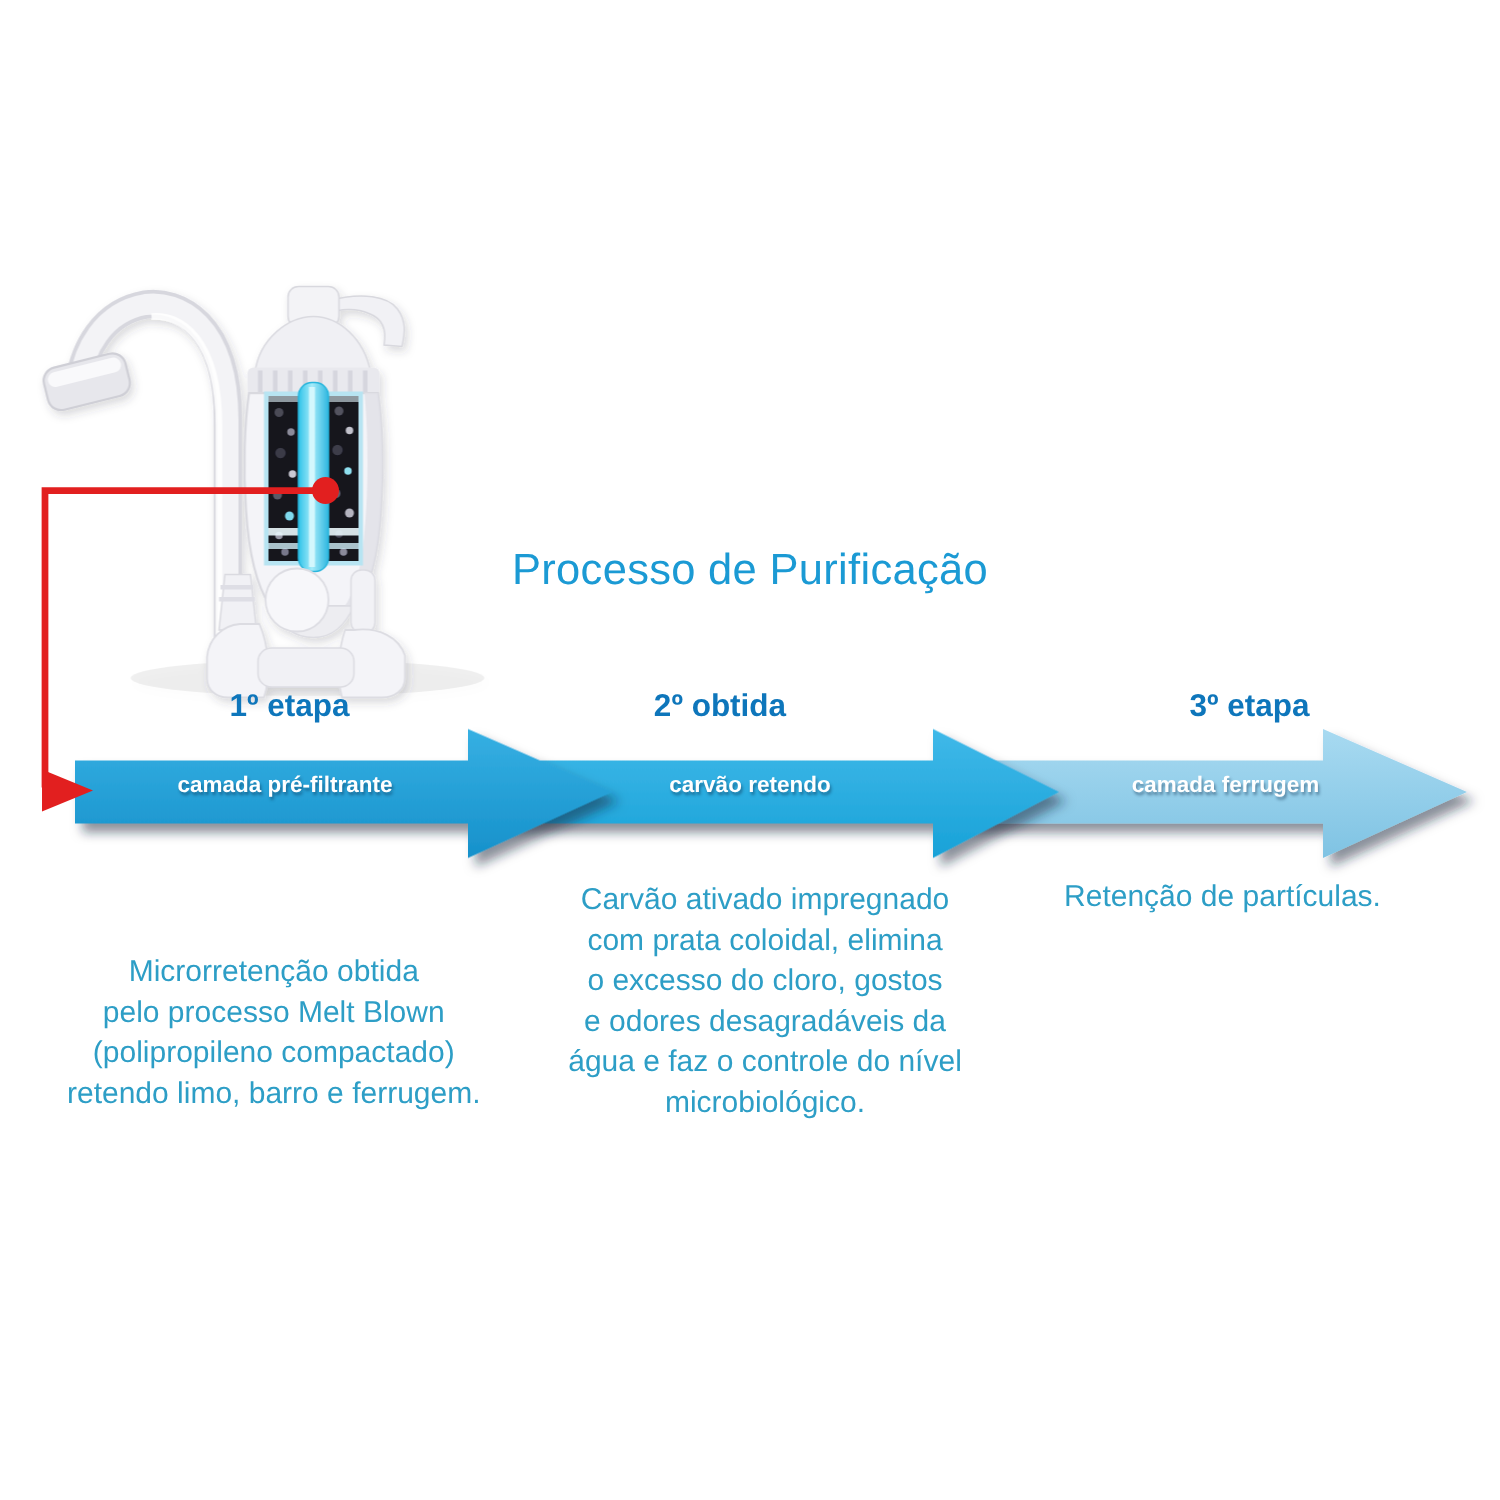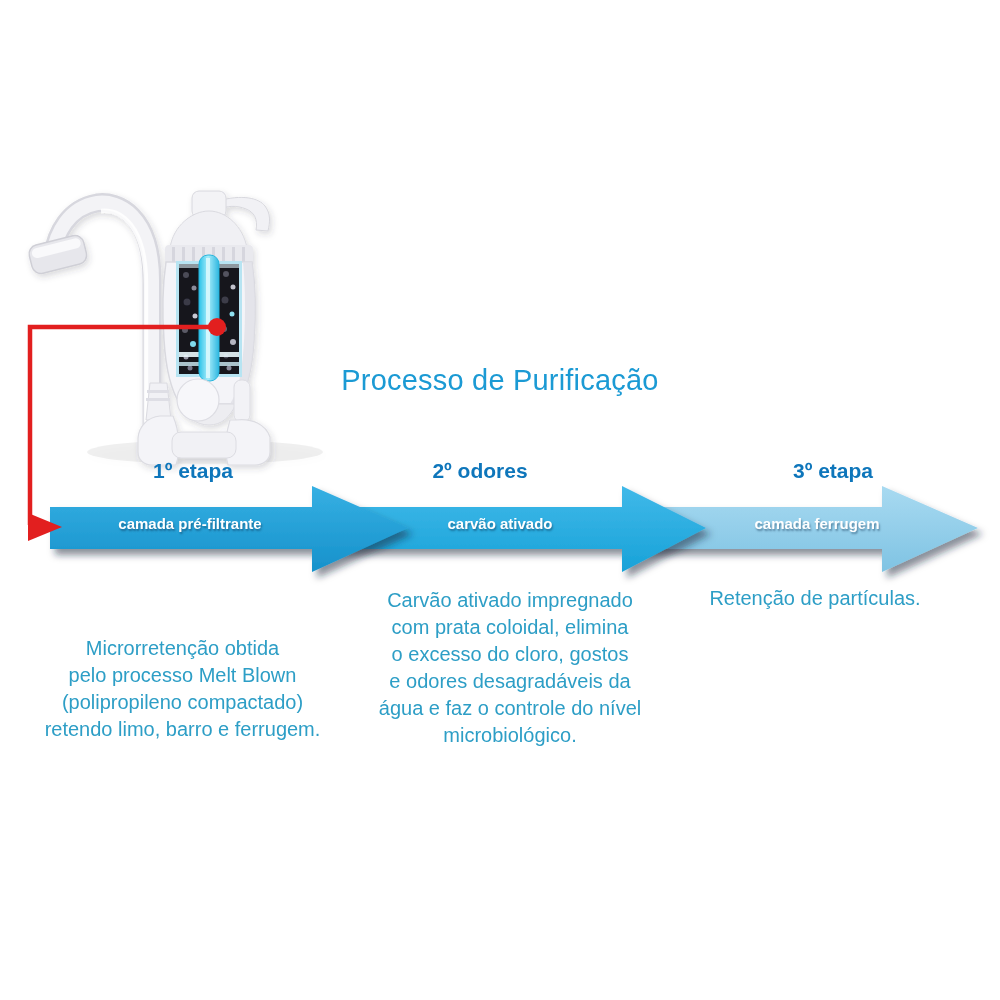--- a/index.html
+++ b/index.html
@@ -147,25 +147,25 @@
     <g>
       <polyline points="214,327 30,327 30,525" fill="none" stroke="#e21f1f" stroke-width="4.5"></polyline>
       <circle cx="217" cy="327" r="9" fill="#e21f1f"></circle>
       <polygon points="28,513 28,541 62,527" fill="#e21f1f"></polygon>
     </g>
   </svg>
 
   <div class="abs title">Processo de Purificação</div>
 
   <div class="abs stage-label s1">1º etapa</div>
-  <div class="abs stage-label s2">2º odores</div>
+  <div class="abs stage-label s2">2º obtida</div>
   <div class="abs stage-label s3">3º etapa</div>
 
   <div class="abs arrow-label a1">camada pré-filtrante</div>
-  <div class="abs arrow-label a2">carvão ativado</div>
+  <div class="abs arrow-label a2">carvão retendo</div>
   <div class="abs arrow-label a3">camada ferrugem</div>
 
   <div class="abs desc d1">Microrretenção obtida
 pelo processo Melt Blown
 (polipropileno compactado)
 retendo limo, barro e ferrugem.</div>
   <div class="abs desc d2">Carvão ativado impregnado
 com prata coloidal, elimina
 o excesso do cloro, gostos
 e odores desagradáveis da

